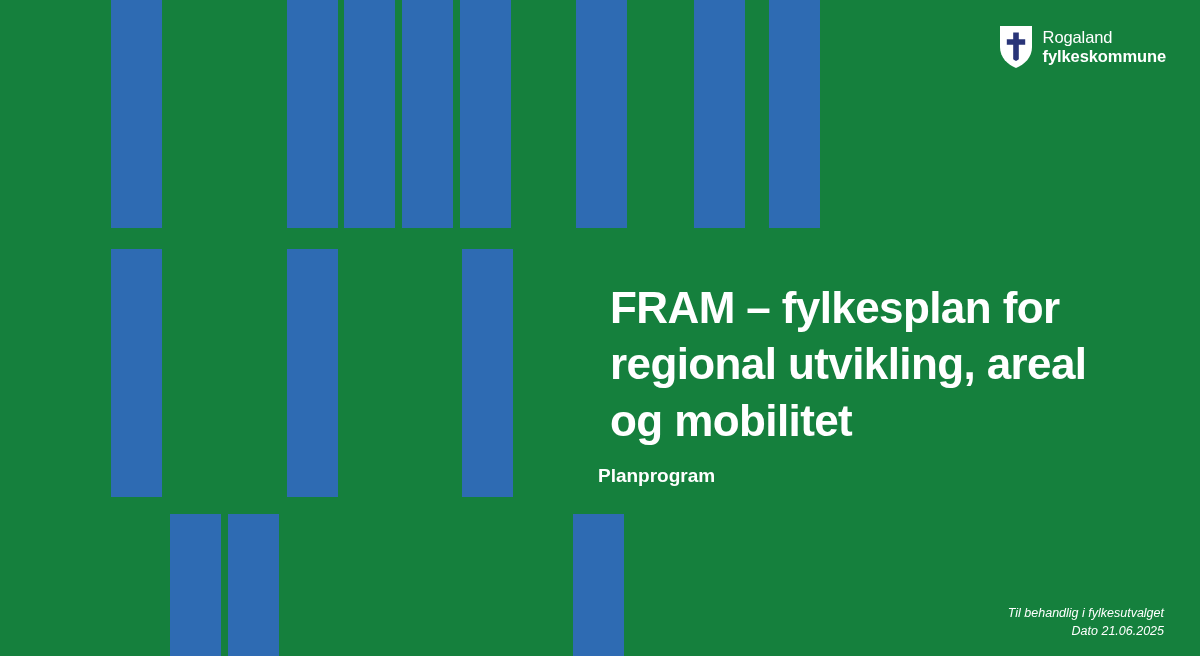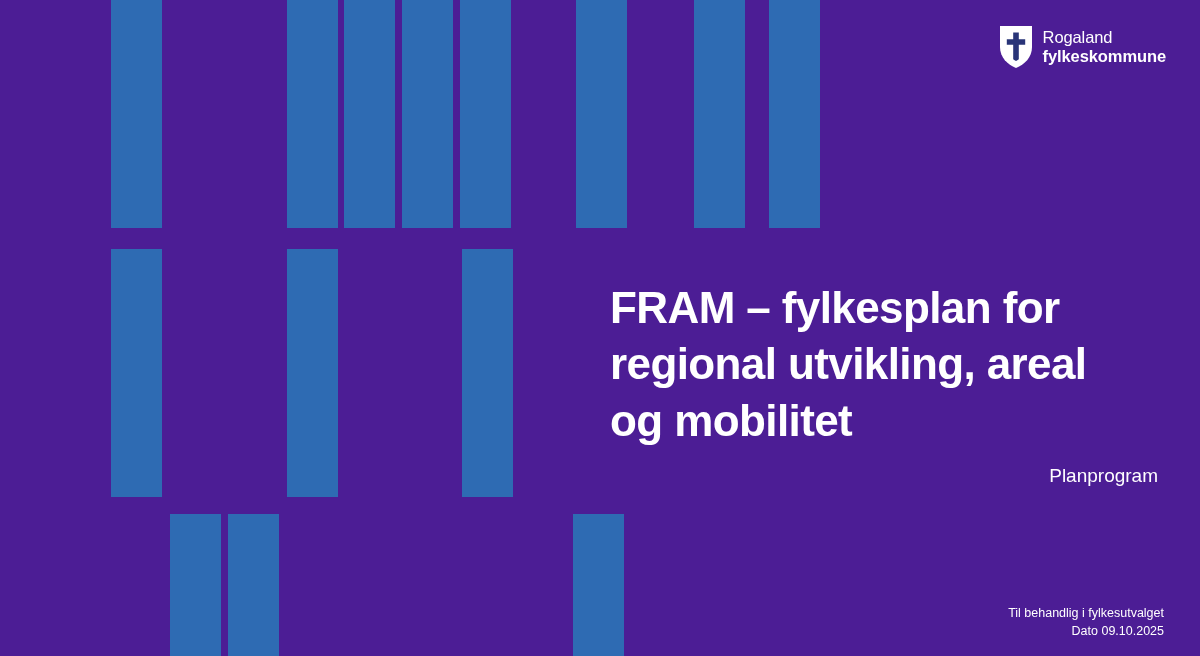--- a/index.html
+++ b/index.html
@@ -7,21 +7,21 @@
     padding: 0;
   }
   body {
     font-family: "Liberation Sans", sans-serif;
     background: #1e2550;
   }
   .slide {
     position: relative;
     width: 1200px;
     height: 656px;
-    background: #4c1d95;
+    background: #15803d;
     overflow: hidden;
   }
 
   
   .bars {
     position: absolute;
     left: 0; top: 0;
     width: 1200px;
     height: 656px;
     pointer-events: none;
@@ -67,35 +67,35 @@
     font-size: 44px;
     font-weight: bold;
     line-height: 1.28;
     letter-spacing: -0.6px;
     margin: 12px;
     white-space: pre-line;
   }
   .slide-subtitle {
     color: #ffffff;
     font-size: 19px;
-    font-weight: normal;
+    font-weight: bold;
     line-height: 1.3;
     margin: 15px 0 0 0;
-    text-align: right;
   }
 
   
   .footer {
     position: absolute;
     right: 36px;
     bottom: 16px;
     text-align: right;
     color: #ffffff;
     font-size: 12.5px;
     line-height: 1.45;
+    font-style: italic;
   }
   .footer div { display: block; }
 </style>
 </head>
 <body>
 
 <div class="slide">
 
   <div class="bars">
       <div class="bar" style="left: 111px; top: 0px; width: 51px; height: 228px; background: rgb(46, 107, 179);"></div>
@@ -125,16 +125,16 @@
     </div>
   </div>
 
   <div class="title-block">
     <h1 class="slide-title">FRAM – fylkesplan for regional utvikling, areal og mobilitet</h1>
     <p class="slide-subtitle">Planprogram</p>
   </div>
 
   <div class="footer">
     <div>Til behandlig i fylkesutvalget</div>
-    <div>Dato 09.10.2025</div>
+    <div>Dato 21.06.2025</div>
   </div>
 
 </div>
 
 </body></html>

